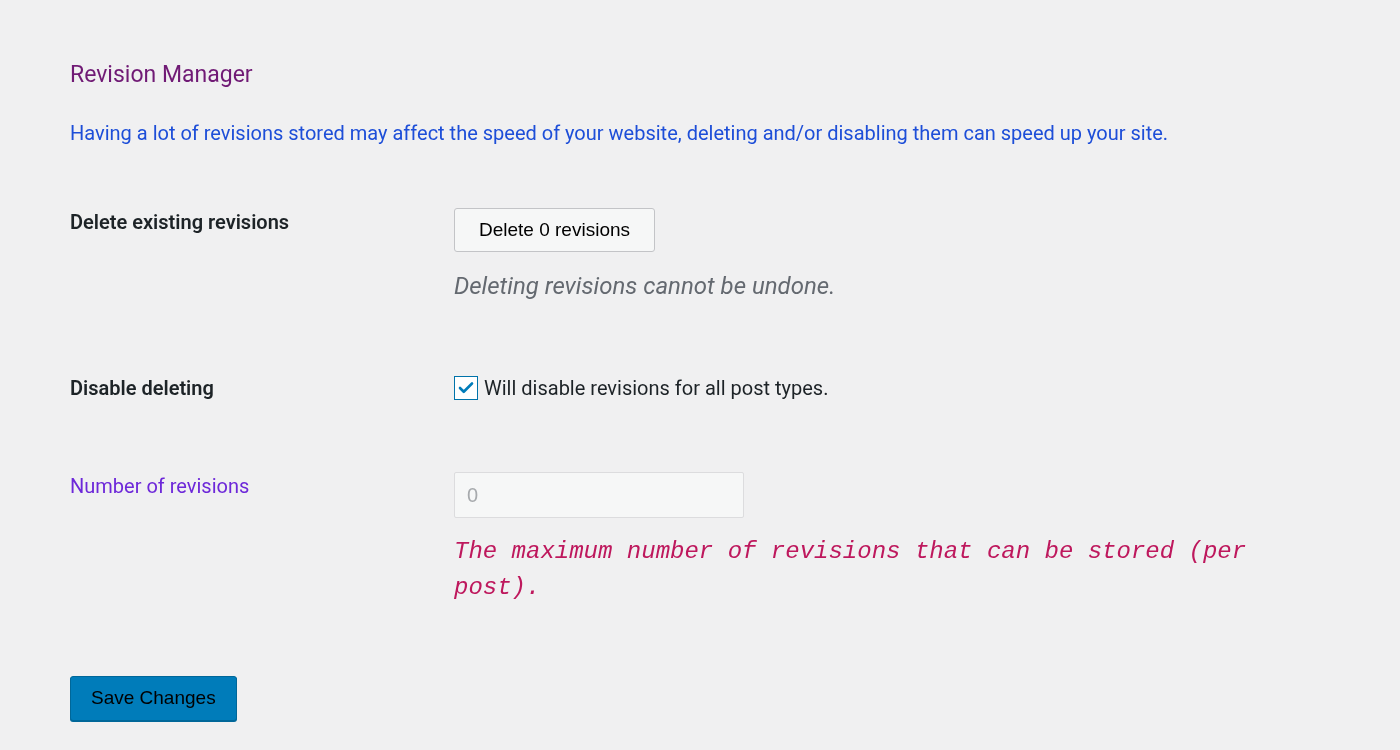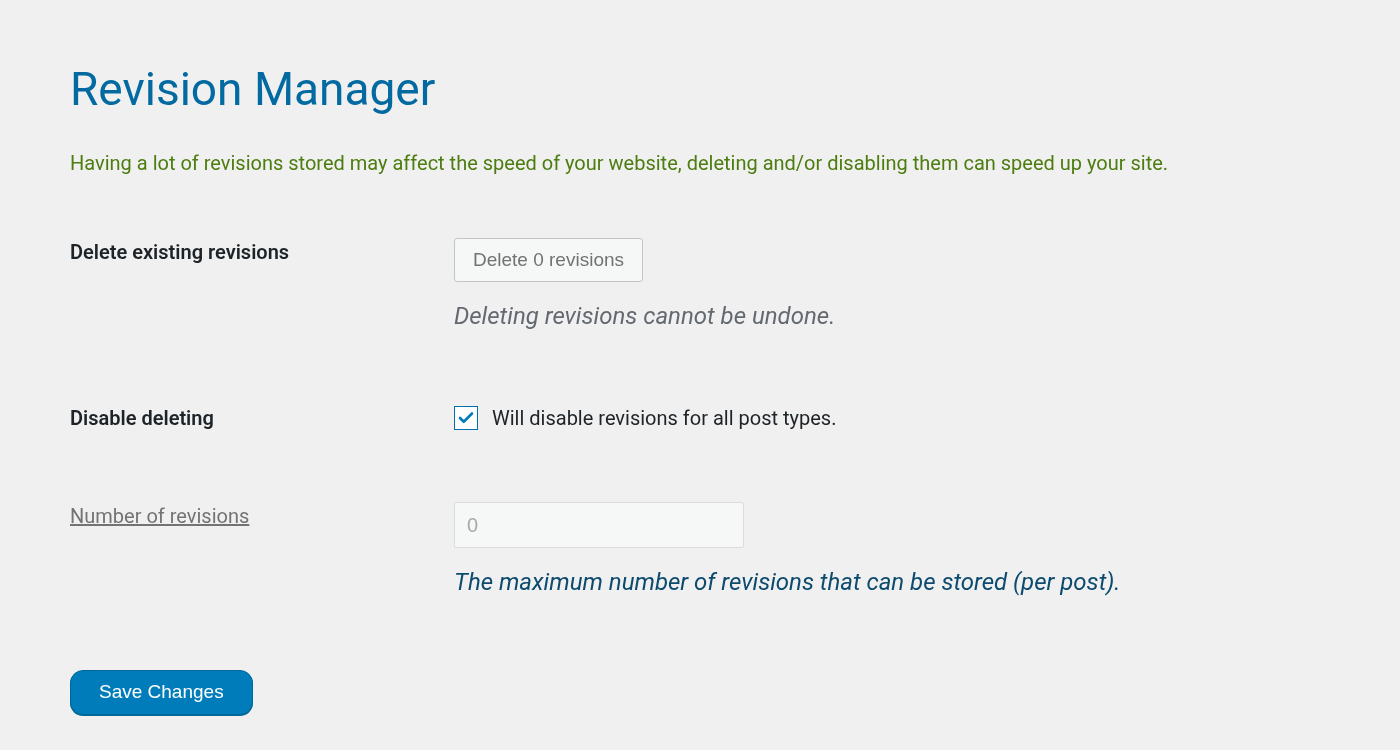--- a/index.html
+++ b/index.html
@@ -12,29 +12,29 @@
       background: #f0f0f1;
       color: #1d2327;
       padding: 0;
       width: 1400px;
       height: 750px;
     }
     .wrap {
       padding: 60px 70px 40px 70px;
     }
     h1 {
-      font-size: 46px;
+      font-size: 23px;
       font-weight: 400;
-      color: #0369a1;
+      color: #701a75;
       margin-bottom: 28px;
       line-height: 1.3;
     }
     .description-top {
       font-size: 20px;
-      color: #4d7c0f;
+      color: #1d4ed8;
       margin-bottom: 60px;
       line-height: 1.5;
     }
     .form-table {
       width: 100%;
       border-collapse: collapse;
     }
     .form-table tr {
       vertical-align: top;
     }
@@ -42,54 +42,54 @@
       text-align: left;
       font-weight: 600;
       font-size: 20px;
       color: #1d2327;
       width: 384px;
       padding: 0 0 70px 0;
       vertical-align: top;
       line-height: 1.4;
     }
     .form-table th.disabled {
-      color: #737373;
+      color: #6d28d9;
       font-weight: 400;
-      text-decoration: underline;
     }
     .form-table td {
       padding: 0 0 70px 0;
       vertical-align: top;
       font-size: 20px;
     }
     .button-secondary {
       display: inline-block;
       font-size: 19px;
-      padding: 8px 18px;
+      padding: 8px 24px;
       background: #f6f7f7;
       border: 1px solid #c3c4c7;
       border-radius: 3px;
-      color: #737373;
+      color: #000000;
       cursor: pointer;
       line-height: 1.4;
     }
     .help-text {
       font-style: italic;
       color: #646970;
       font-size: 24px;
       margin-top: 16px;
       line-height: 1.5;
     }
     .help-text.disabled {
-      color: #0c4a6e;
+      color: #be185d;
+      font-family: Liberation Mono, monospace;
     }
     .checkbox-row {
       display: flex;
       align-items: center;
-      gap: 14px;
+      gap: 6px;
     }
     .checkbox-custom {
       width: 24px;
       height: 24px;
       border: 1.5px solid #0073aa;
       background: #fff;
       position: relative;
       display: inline-flex;
       align-items: center;
       justify-content: center;
@@ -116,25 +116,25 @@
       border-radius: 2px;
       line-height: 1.4;
     }
     .number-input:disabled {
       background: #f6f7f7;
       color: #a7aaad;
     }
     .button-primary {
       display: inline-block;
       font-size: 19px;
-      padding: 10px 28px;
+      padding: 10px 20px;
       background: #007cba;
       border: 1px solid #006799;
-      border-radius: 13px;
-      color: #ffffff;
+      border-radius: 3px;
+      color: #000000;
       cursor: pointer;
       line-height: 1.2;
       box-shadow: 0 1px 0 #006799;
     }
     .submit-row {
       margin-top: 0;
     }
   </style>
 </head>
 <body>

